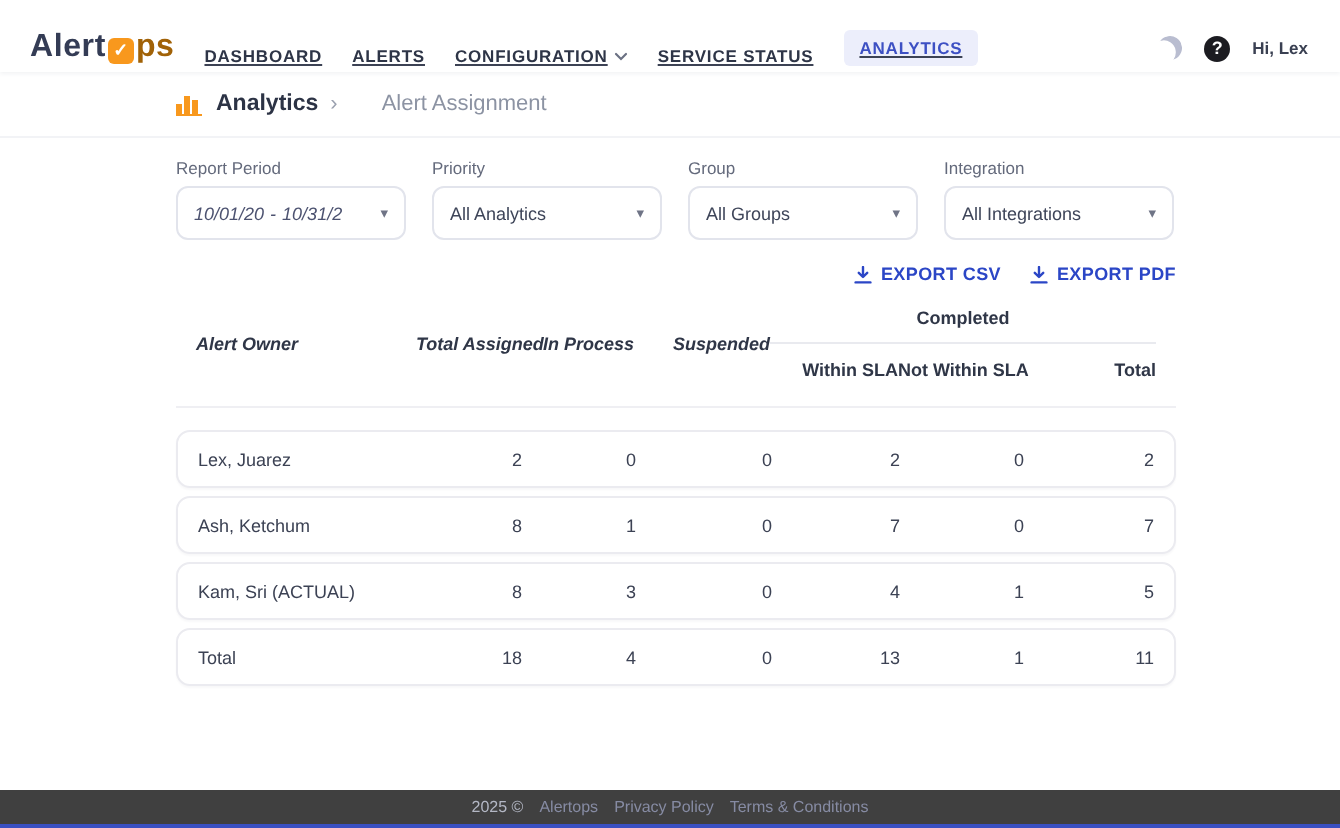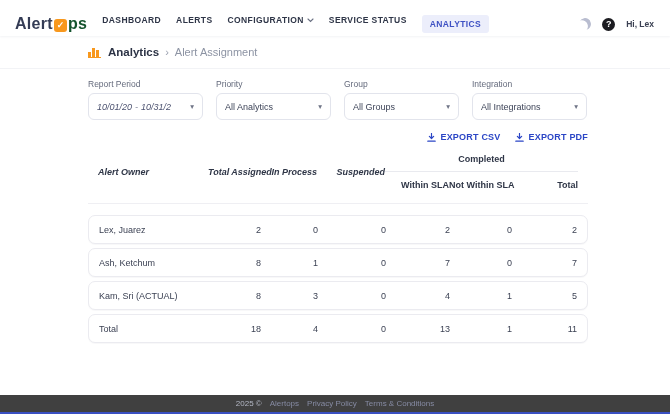--- a/index.html
+++ b/index.html
@@ -11,42 +11,42 @@
   }
 
   
   .topbar { height:36px; flex:0 0 36px; display:flex; align-items:center;
             padding:12px 16px 0 15px; background:#fff; position:relative; z-index:3;
             box-shadow:0 1px 2px rgba(40,45,80,.06); }
   .logo { display:flex; align-items:center; font-weight:bold; font-size:16px; cursor:pointer; }
   .logo-alert { color:#343c55; letter-spacing:.3px; }
   .logo-mark { width:13px; height:13px; background:#f8981d; border-radius:3px; color:#fff;
                font-size:9px; font-weight:bold; display:flex; align-items:center; justify-content:center; margin:2px 1px 0; }
-  .logo-ps { color:#14532d; letter-spacing:.3px; }
-  .nav { display:flex; align-items:flex-start; gap:15px; margin-left:15px; }
+  .logo-ps { color:#a16207; letter-spacing:.3px; }
+  .nav { display:flex; align-items:flex-end; gap:15px; margin-left:15px;text-decoration:underline; }
   .nav-item { font-size:8.5px; font-weight:bold; color:#2e3547; letter-spacing:.4px;
               display:flex; align-items:center; gap:3px; cursor:pointer; white-space:nowrap; }
   .nav-item.active { color:#3d50c3; background:#eceefb; padding:4px 8px; border-radius:3px; }
   .topbar-right { margin-left:auto; display:flex; align-items:center; gap:11px; }
   .moon { width:12px; height:12px; border-radius:50%;
           box-shadow:inset -3.5px 1.5px 0 0 #b9bdd0; transform:rotate(-12deg); }
   .help { width:13px; height:13px; border-radius:50%; background:#1c1c21; color:#fff;
           font-size:9px; font-weight:bold; display:flex; align-items:center; justify-content:center; cursor:pointer; }
   .greeting { font-size:8.5px; font-weight:bold; color:#3a4052; }
 
   
   .breadcrumb-bar { height:33px; flex:0 0 33px; display:flex; align-items:center;
                     padding-left:88px; border-bottom:1px solid #f2f3f6; }
   .chart-icon { width:13px; height:11px; display:flex; align-items:flex-end; gap:1.5px;
                 border-bottom:1.5px solid #f8981d; }
   .chart-icon span { width:2.5px; background:#f8981d; display:block; }
   .chart-icon .b1 { height:5px; } .chart-icon .b2 { height:9px; } .chart-icon .b3 { height:7px; }
   .bc-section { font-size:11.5px; font-weight:bold; color:#2c3345; margin-left:7px; cursor:pointer; }
   .bc-sep { color:#9aa0af; font-size:11px; margin:0 6px; }
-  .bc-page { font-size:11px; color:#8c93a3; }
+  .bc-page { font-size:11px; color:#8c93a3;margin-left:16px; }
 
   
   .content { padding:10px 0 0 88px; }
   .filters { display:flex; gap:13px; }
   .filter { width:115px; }
   .filter-label { font-size:8.5px; color:#646a7c; margin-bottom:4px; }
   .select { height:27px; border:1px solid #e2e4ec; border-radius:6px; background:#fff;
             display:flex; align-items:center; justify-content:space-between;
             padding:0 8px; font-size:9px; color:#3e4559; cursor:pointer; }
   .caret { color:#6f7486; font-size:7.5px; line-height:1; }

